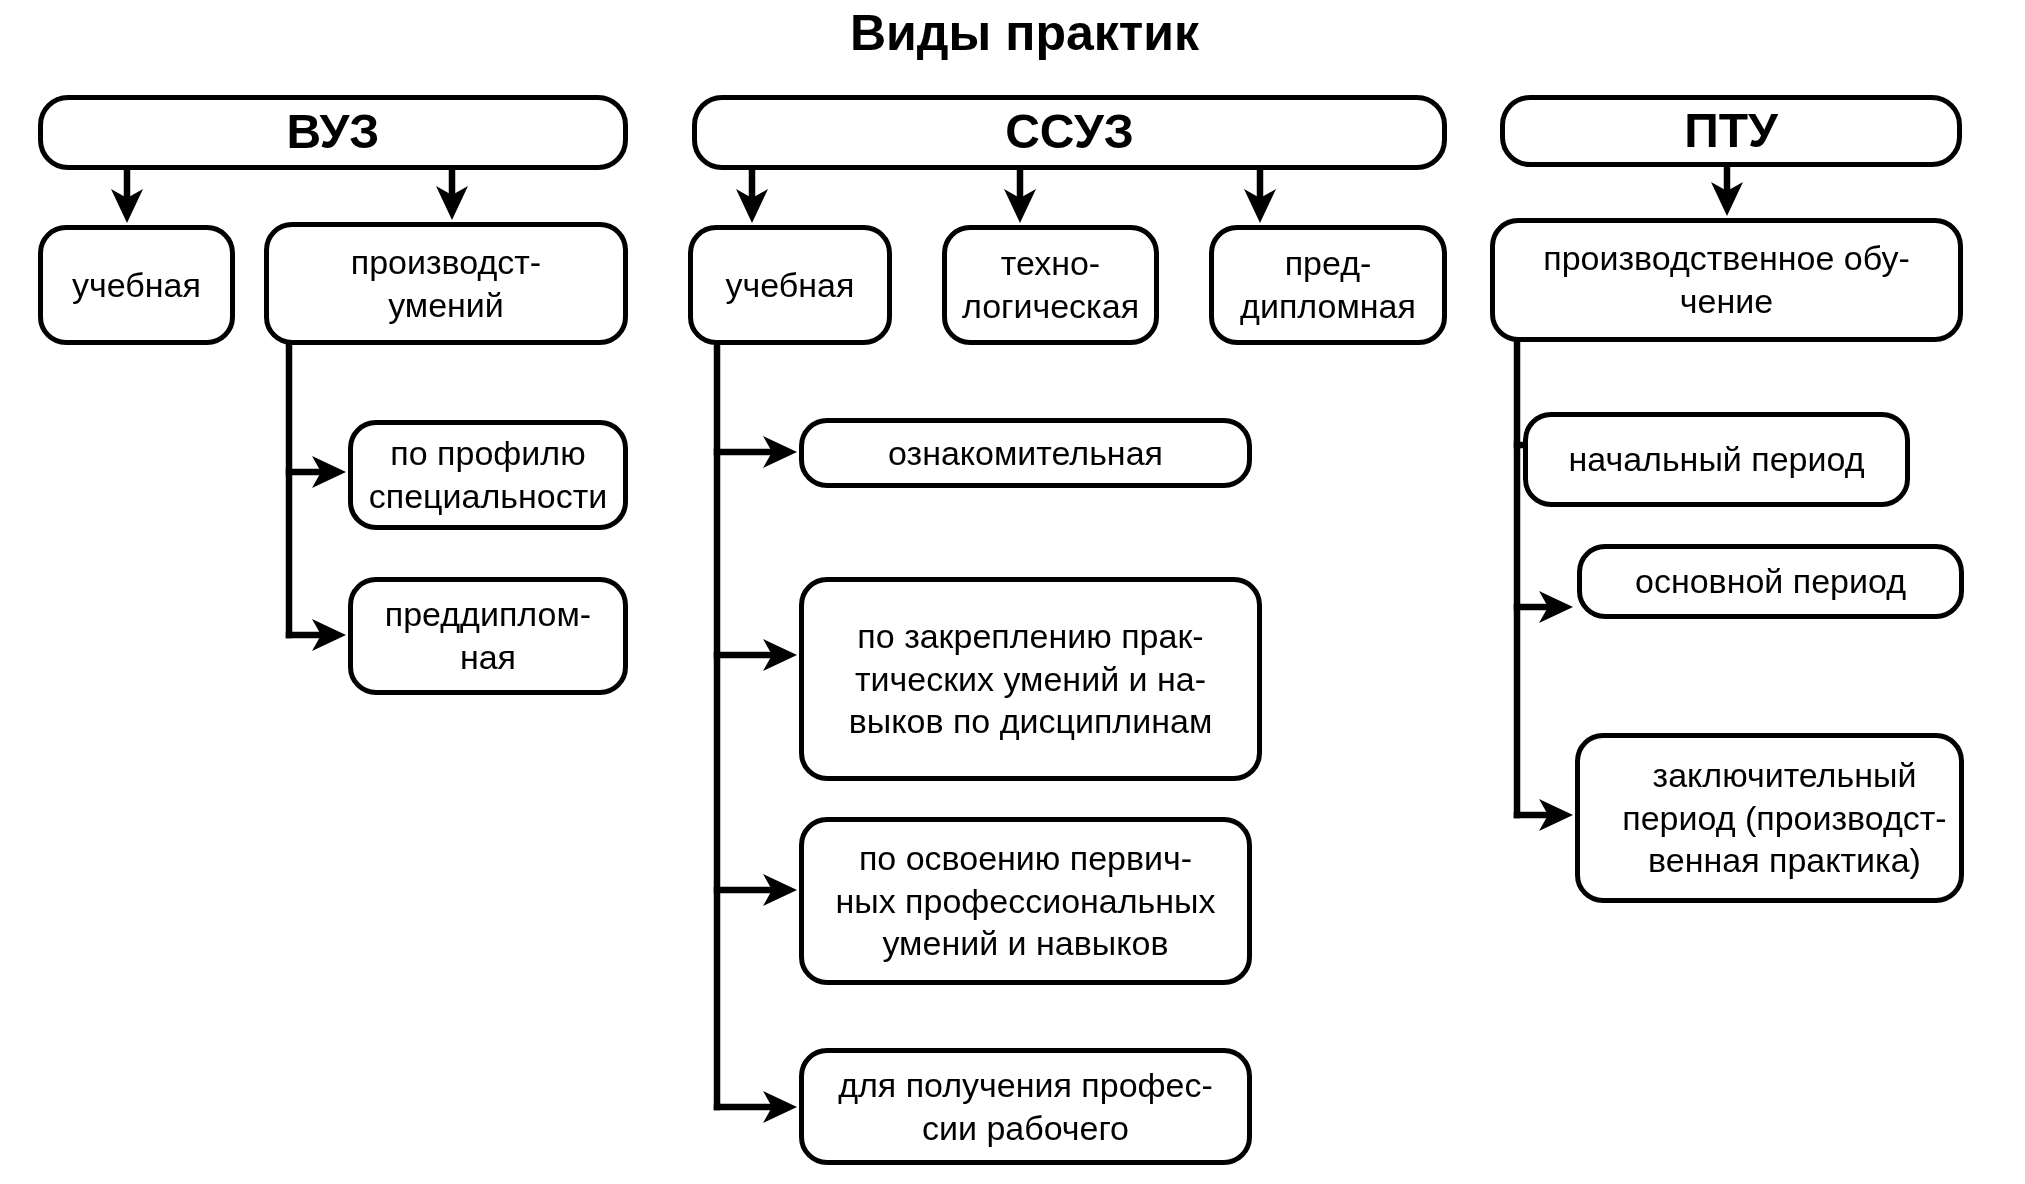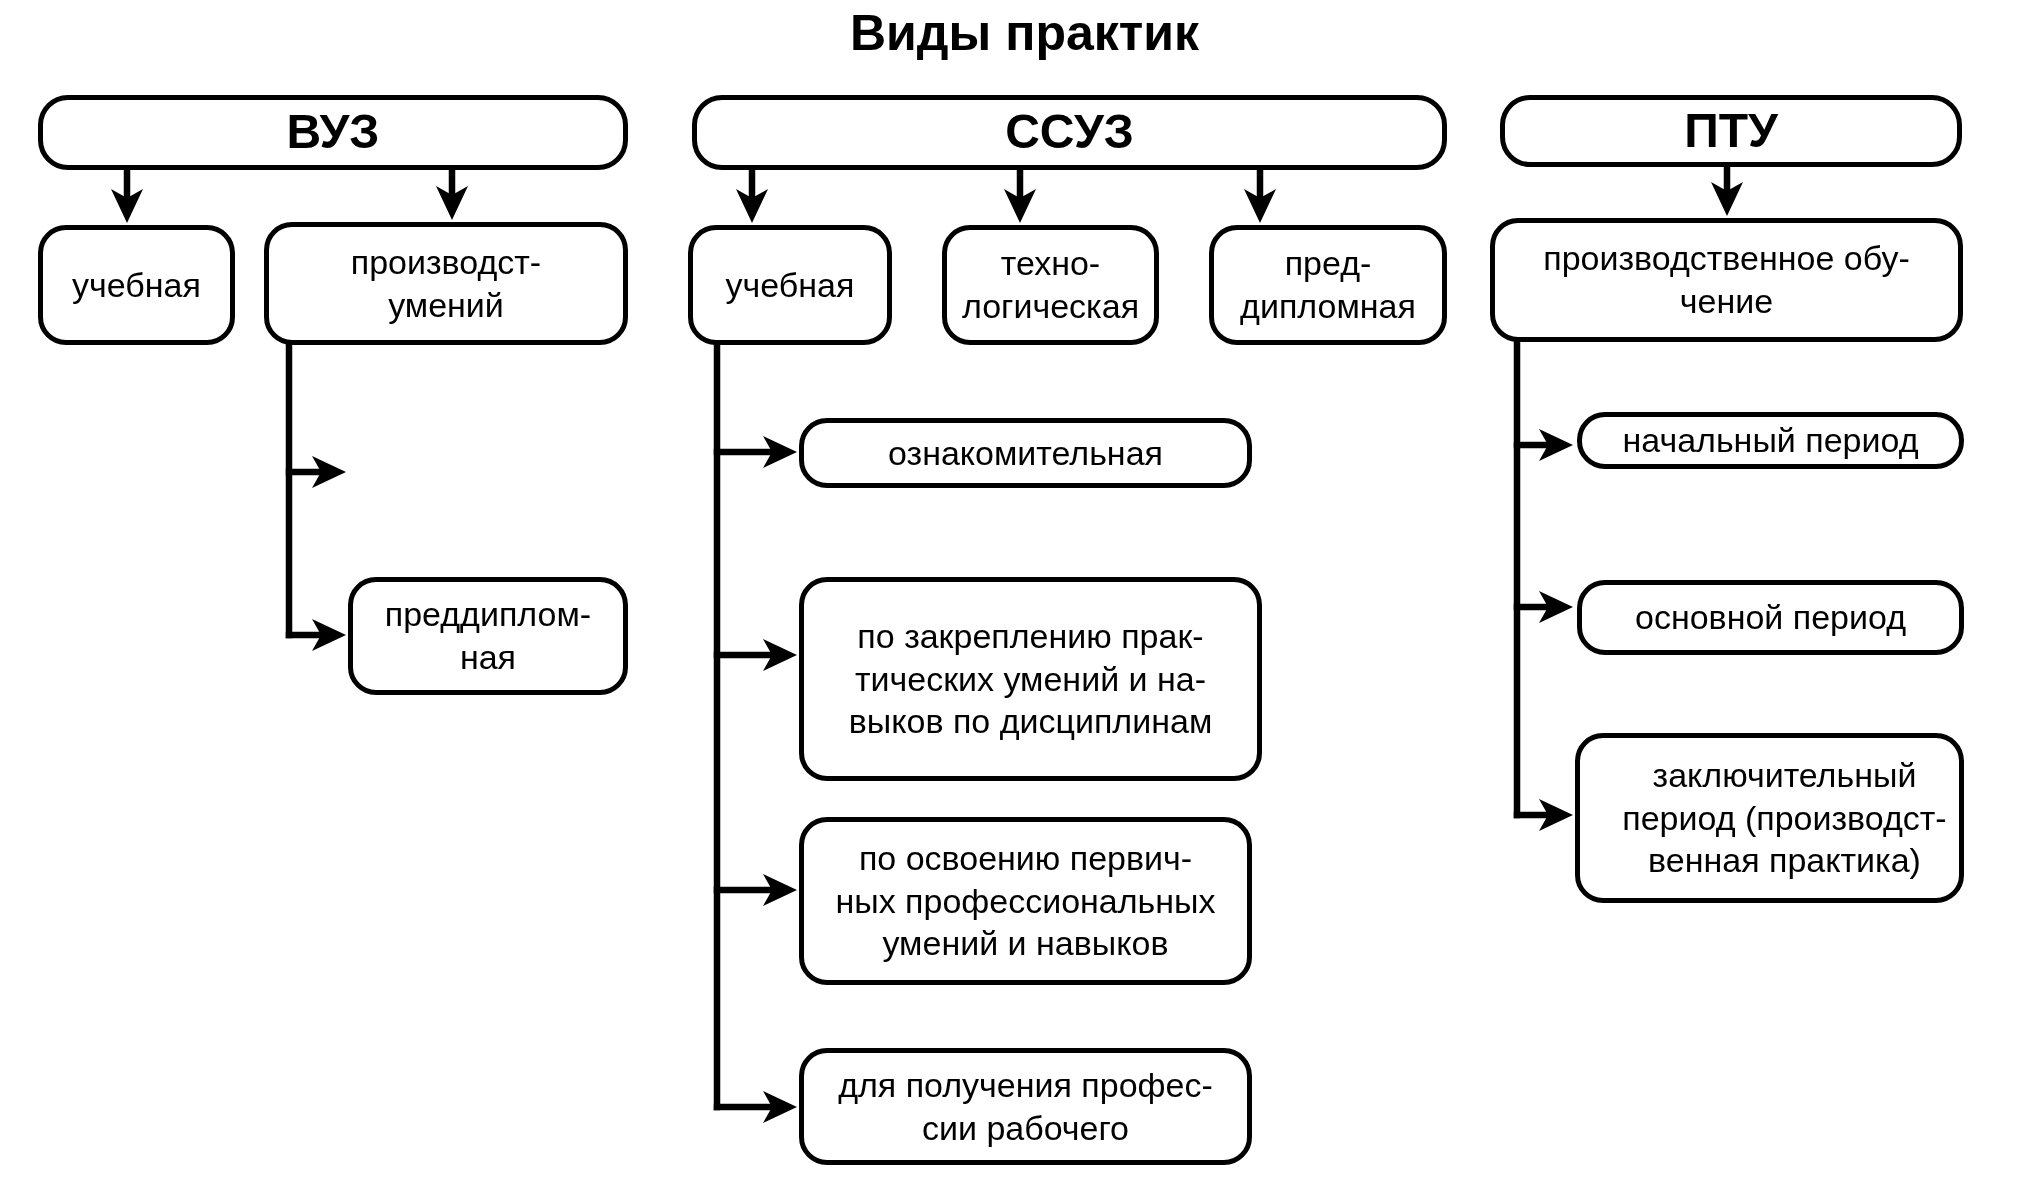--- a/index.html
+++ b/index.html
@@ -118,20 +118,22 @@
     <g>
       <line x1="1505" y1="815" x2="1535" y2="815"></line>
       <polygon points="1527,799 1561,815 1527,831 1536,815"></polygon>
     </g>
   </svg>
 
   <div class="box hdr" style="left:26px;top:95px;width:590px;height:75px;">ВУЗ</div>
   <div class="box" style="left:26px;top:225px;width:197px;height:120px;">учебная</div>
   <div class="box" style="left:252px;top:222px;width:364px;height:123px;">производст-
 умений</div>
+  <div class="box" style="left:336px;top:420px;width:280px;height:110px;">по профилю
+специальности</div>
   <div class="box" style="left:336px;top:577px;width:280px;height:118px;">преддиплом-
 ная</div>
 
   <div class="box hdr" style="left:680px;top:95px;width:755px;height:75px;">ССУЗ</div>
   <div class="box" style="left:676px;top:225px;width:204px;height:120px;">учебная</div>
   <div class="box" style="left:930px;top:225px;width:217px;height:120px;">техно-
 логическая</div>
   <div class="box" style="left:1197px;top:225px;width:238px;height:120px;">пред-
 дипломная</div>
   <div class="box" style="left:787px;top:418px;width:453px;height:70px;">ознакомительная</div>
@@ -140,19 +142,19 @@
 выков по дисциплинам</div>
   <div class="box" style="left:787px;top:817px;width:453px;height:168px;">по освоению первич-
 ных профессиональных
 умений и навыков</div>
   <div class="box" style="left:787px;top:1048px;width:453px;height:117px;">для получения профес-
 сии рабочего</div>
 
   <div class="box hdr" style="left:1488px;top:95px;width:462px;height:72px;">ПТУ</div>
   <div class="box" style="left:1478px;top:218px;width:473px;height:124px;">производственное обу-
 чение</div>
-  <div class="box" style="left:1565px;top:412px;width:387px;height:57px;">начальный период</div>
-  <div class="box" style="left:1565px;top:580px;width:387px;height:75px;">основной период</div>
+  <div class="box" style="left:1511px;top:412px;width:387px;height:95px;">начальный период</div>
+  <div class="box" style="left:1565px;top:544px;width:387px;height:75px;">основной период</div>
   <div class="box" style="left:1563px;top:733px;width:389px;height:170px;padding-left:40px;">заключительный
 период (производст-
 венная практика)</div>
 
 </div>
 
 </body></html>

